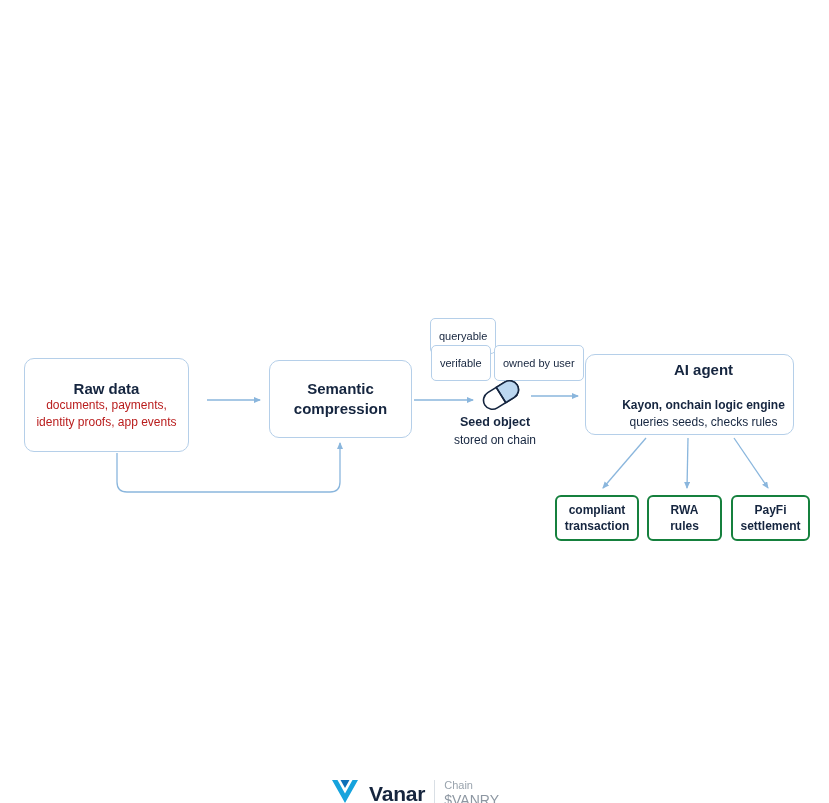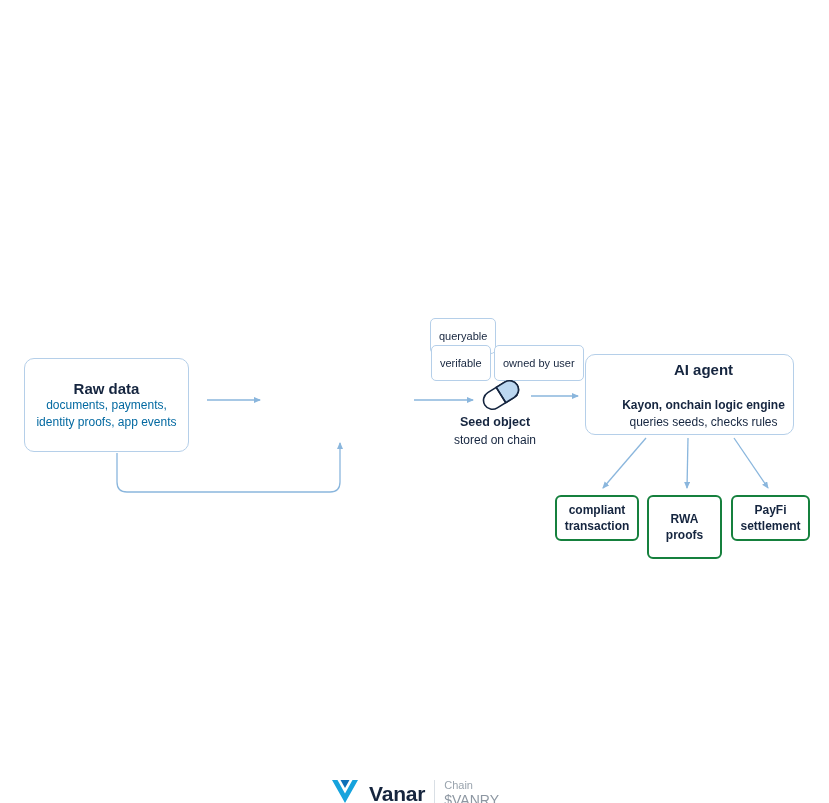--- a/index.html
+++ b/index.html
@@ -21,21 +21,21 @@
   }
 
   
   .box {
     position:absolute; background:#ffffff;
     border:1px solid #b5cfe9; border-radius:10px;
     display:flex; flex-direction:column; align-items:center; justify-content:center;
     text-align:center; box-sizing:border-box;
   }
   .box-title { font-weight:700; font-size:15px; color:#15253f; }
-  .box-sub { font-size:12px; line-height:1.4; color:#0369a1; }
+  .box-sub { font-size:12px; line-height:1.4; color:#b91c1c; }
   .box-sub2 { font-size:12px; font-weight:700; margin-top:20px; color:#15253f; }
   .box-sub3 { font-size:12px; margin-top:3px; color:#15253f; }
 
   #raw-data  { left:24px;  top:358px; width:165px; height:94px; }
   #semantic  { left:269px; top:360px; width:143px; height:78px; }
   #semantic .box-title { line-height:1.35; }
   #ai-agent  { left:585px; top:354px; width:209px; height:81px;padding-left:28px; }
 
   .tag {
     position:absolute; border:1px solid #b5cfe9; border-radius:5px;
@@ -54,21 +54,21 @@
   .seed-label .b { font-weight:700; font-size:12.5px; display:block; }
 
   .out-box {
     position:absolute; background:#ffffff;
     border:2px solid #15803d; border-radius:6px;
     display:flex; align-items:center; justify-content:center;
     text-align:center; font-size:12px; font-weight:700; line-height:1.35;
     color:#15253f; box-sizing:border-box;
   }
   #out-0 { left:555px; top:495px; width:84px; height:46px; }
-  #out-1 { left:647px; top:495px; width:75px; height:64px;text-align:center; }
+  #out-1 { left:647px; top:495px; width:75px; height:46px;text-align:center; }
   #out-2 { left:731px; top:495px; width:79px; height:46px; }
 
   svg.connectors { position:absolute; left:0; top:0; pointer-events:none; }
   .conn { stroke:#8ab6dd; stroke-width:1.3; fill:none; }
 
   
   .footer {
     position:absolute; left:0; right:0; bottom:-6px;
     display:flex; align-items:center; justify-content:center; gap:9px;
   }
@@ -103,20 +103,26 @@
   </svg>
 
   <div class="box" id="raw-data">
     <div class="box-title">Raw data</div>
     <div class="box-sub">
       <span>documents, payments,</span><br>
       <span>identity proofs, app events</span>
     </div>
   </div>
 
+  <div class="box" id="semantic">
+    <div class="box-title">
+      <span>Semantic</span><br>
+      <span>compression</span>
+    </div>
+  </div>
 
   <div class="tag" id="tag-queryable">queryable</div>
   <div class="tag" id="tag-verifable">verifable</div>
   <div class="tag" id="tag-owned">owned by user</div>
 
   <div class="seed-icon">
     <svg width="48" height="42" viewBox="0 0 48 42">
       <g transform="rotate(-32 24 21)">
         <rect x="5" y="12" width="38" height="18" rx="9" fill="#ffffff" stroke="#15253f" stroke-width="1.6"></rect>
         <path d="M24,12 h10 a9,9 0 0 1 0,18 h-10 z" fill="#bcd7f0" stroke="#15253f" stroke-width="1.6"></path>
@@ -137,21 +143,21 @@
 
   <div class="out-box" id="out-0">
     <div>
       <span>compliant</span><br>
       <span>transaction</span>
     </div>
   </div>
   <div class="out-box" id="out-1">
     <div>
       <span>RWA</span><br>
-      <span>proofs</span>
+      <span>rules</span>
     </div>
   </div>
   <div class="out-box" id="out-2">
     <div>
       <span>PayFi</span><br>
       <span>settlement</span>
     </div>
   </div>
 
   <div class="footer">

